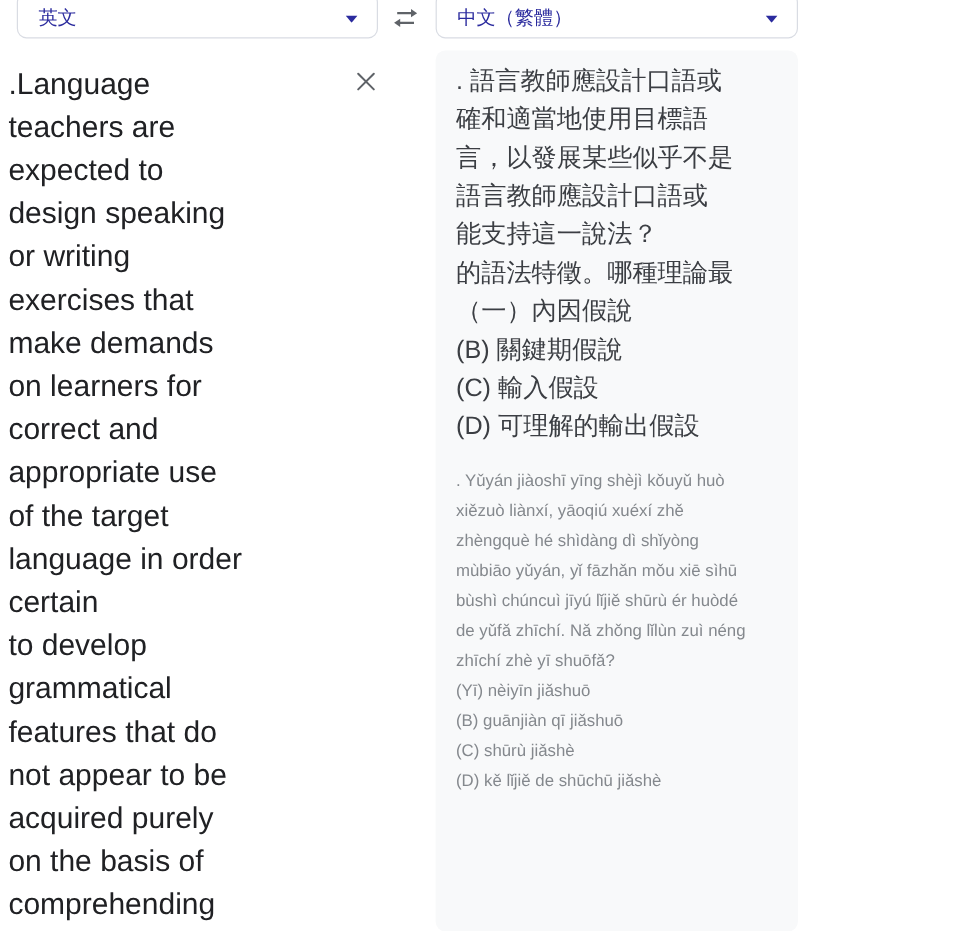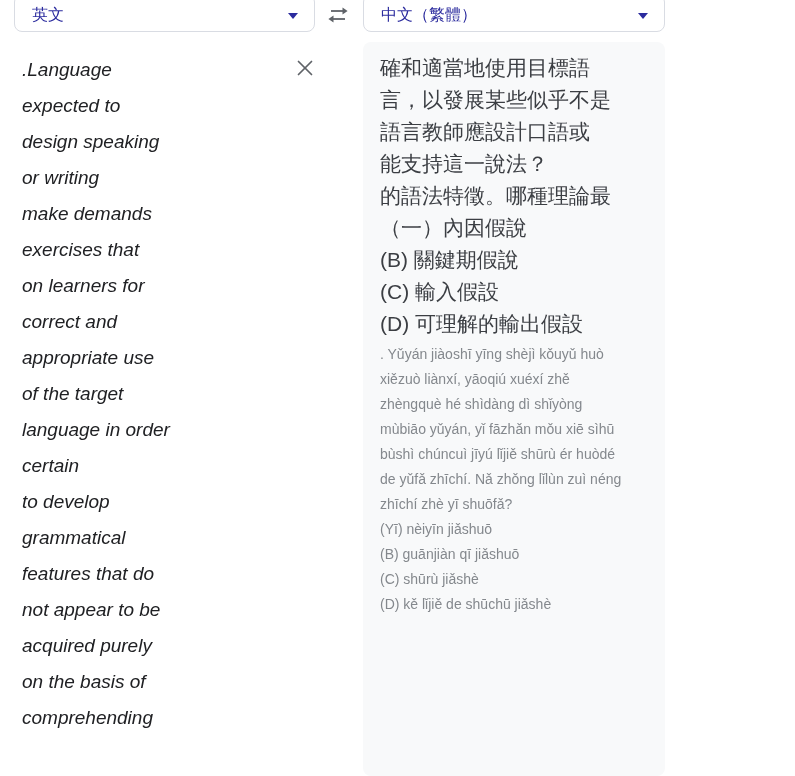--- a/index.html
+++ b/index.html
@@ -40,44 +40,43 @@
   .close-btn {
     position: absolute;
     left: 293px; top: 56px;
     width: 24px; height: 24px;
     background: none; border: none; padding: 0;
     display: flex; align-items: center; justify-content: center;
     cursor: pointer;
   }
   .source-text {
     position: absolute;
-    left: 22px; top: 52px;
+    left: 7px; top: 52px;
     width: 260px;
     color: var(--source_text, #202124);
-    font-size: 19px;
+    font-size: 25px;
     line-height: 36px;
-    font-style: italic;
   }
   .source-text .line { white-space: nowrap; }
   .translation-panel {
     position: absolute;
     left: 363px; top: 42px;
     width: 302px; height: 734px;
     box-sizing: border-box;
     background: var(--panel_bg, #f8f9fa);
     border-radius: 8px;
     padding: 10px 14px 0 17px;
   }
   .cn-text .line {
     color: var(--translation_text, #3b3e43);
     font-size: 21px;
     line-height: 32px;
     white-space: nowrap;
   }
-  .pinyin-text { margin-top: 2px; }
+  .pinyin-text { margin-top: 16px; }
   .pinyin-text .line {
     color: var(--transliteration_text, #84888d);
     font-size: 14px;
     line-height: 25px;
     white-space: nowrap;
   }
 </style>
 </head>
 <body>
 
@@ -110,25 +109,26 @@
     <span class="caret">
       <svg width="10" height="6" viewBox="0 0 10 6">
           <polygon points="0,0 10,0 5,6" fill="currentColor"></polygon>
         </svg>
     </span>
   </button>
 
   <div>
     <div class="source-text">
         <div class="line">.Language</div>
+        <div class="line">teachers are</div>
         <div class="line">expected to</div>
         <div class="line">design speaking</div>
         <div class="line">or writing</div>
+        <div class="line">exercises that</div>
         <div class="line">make demands</div>
-        <div class="line">exercises that</div>
         <div class="line">on learners for</div>
         <div class="line">correct and</div>
         <div class="line">appropriate use</div>
         <div class="line">of the target</div>
         <div class="line">language in order</div>
         <div class="line">certain</div>
         <div class="line">to develop</div>
         <div class="line">grammatical</div>
         <div class="line">features that do</div>
         <div class="line">not appear to be</div>
@@ -143,20 +143,21 @@
             <line x1="3.5" y1="3.5" x2="16.5" y2="16.5"></line>
             <line x1="16.5" y1="3.5" x2="3.5" y2="16.5"></line>
           </g>
         </svg>
       </span>
     </button>
   </div>
 
   <div class="translation-panel">
     <div class="cn-text">
+        <div class="line">. 語言教師應設計口語或</div>
         <div class="line">確和適當地使用目標語</div>
         <div class="line">言，以發展某些似乎不是</div>
         <div class="line">語言教師應設計口語或</div>
         <div class="line">能支持這一說法？</div>
         <div class="line">的語法特徵。哪種理論最</div>
         <div class="line">（一）內因假說</div>
         <div class="line">(B) 關鍵期假說</div>
         <div class="line">(C) 輸入假設</div>
         <div class="line">(D) 可理解的輸出假設</div>
       </div>

